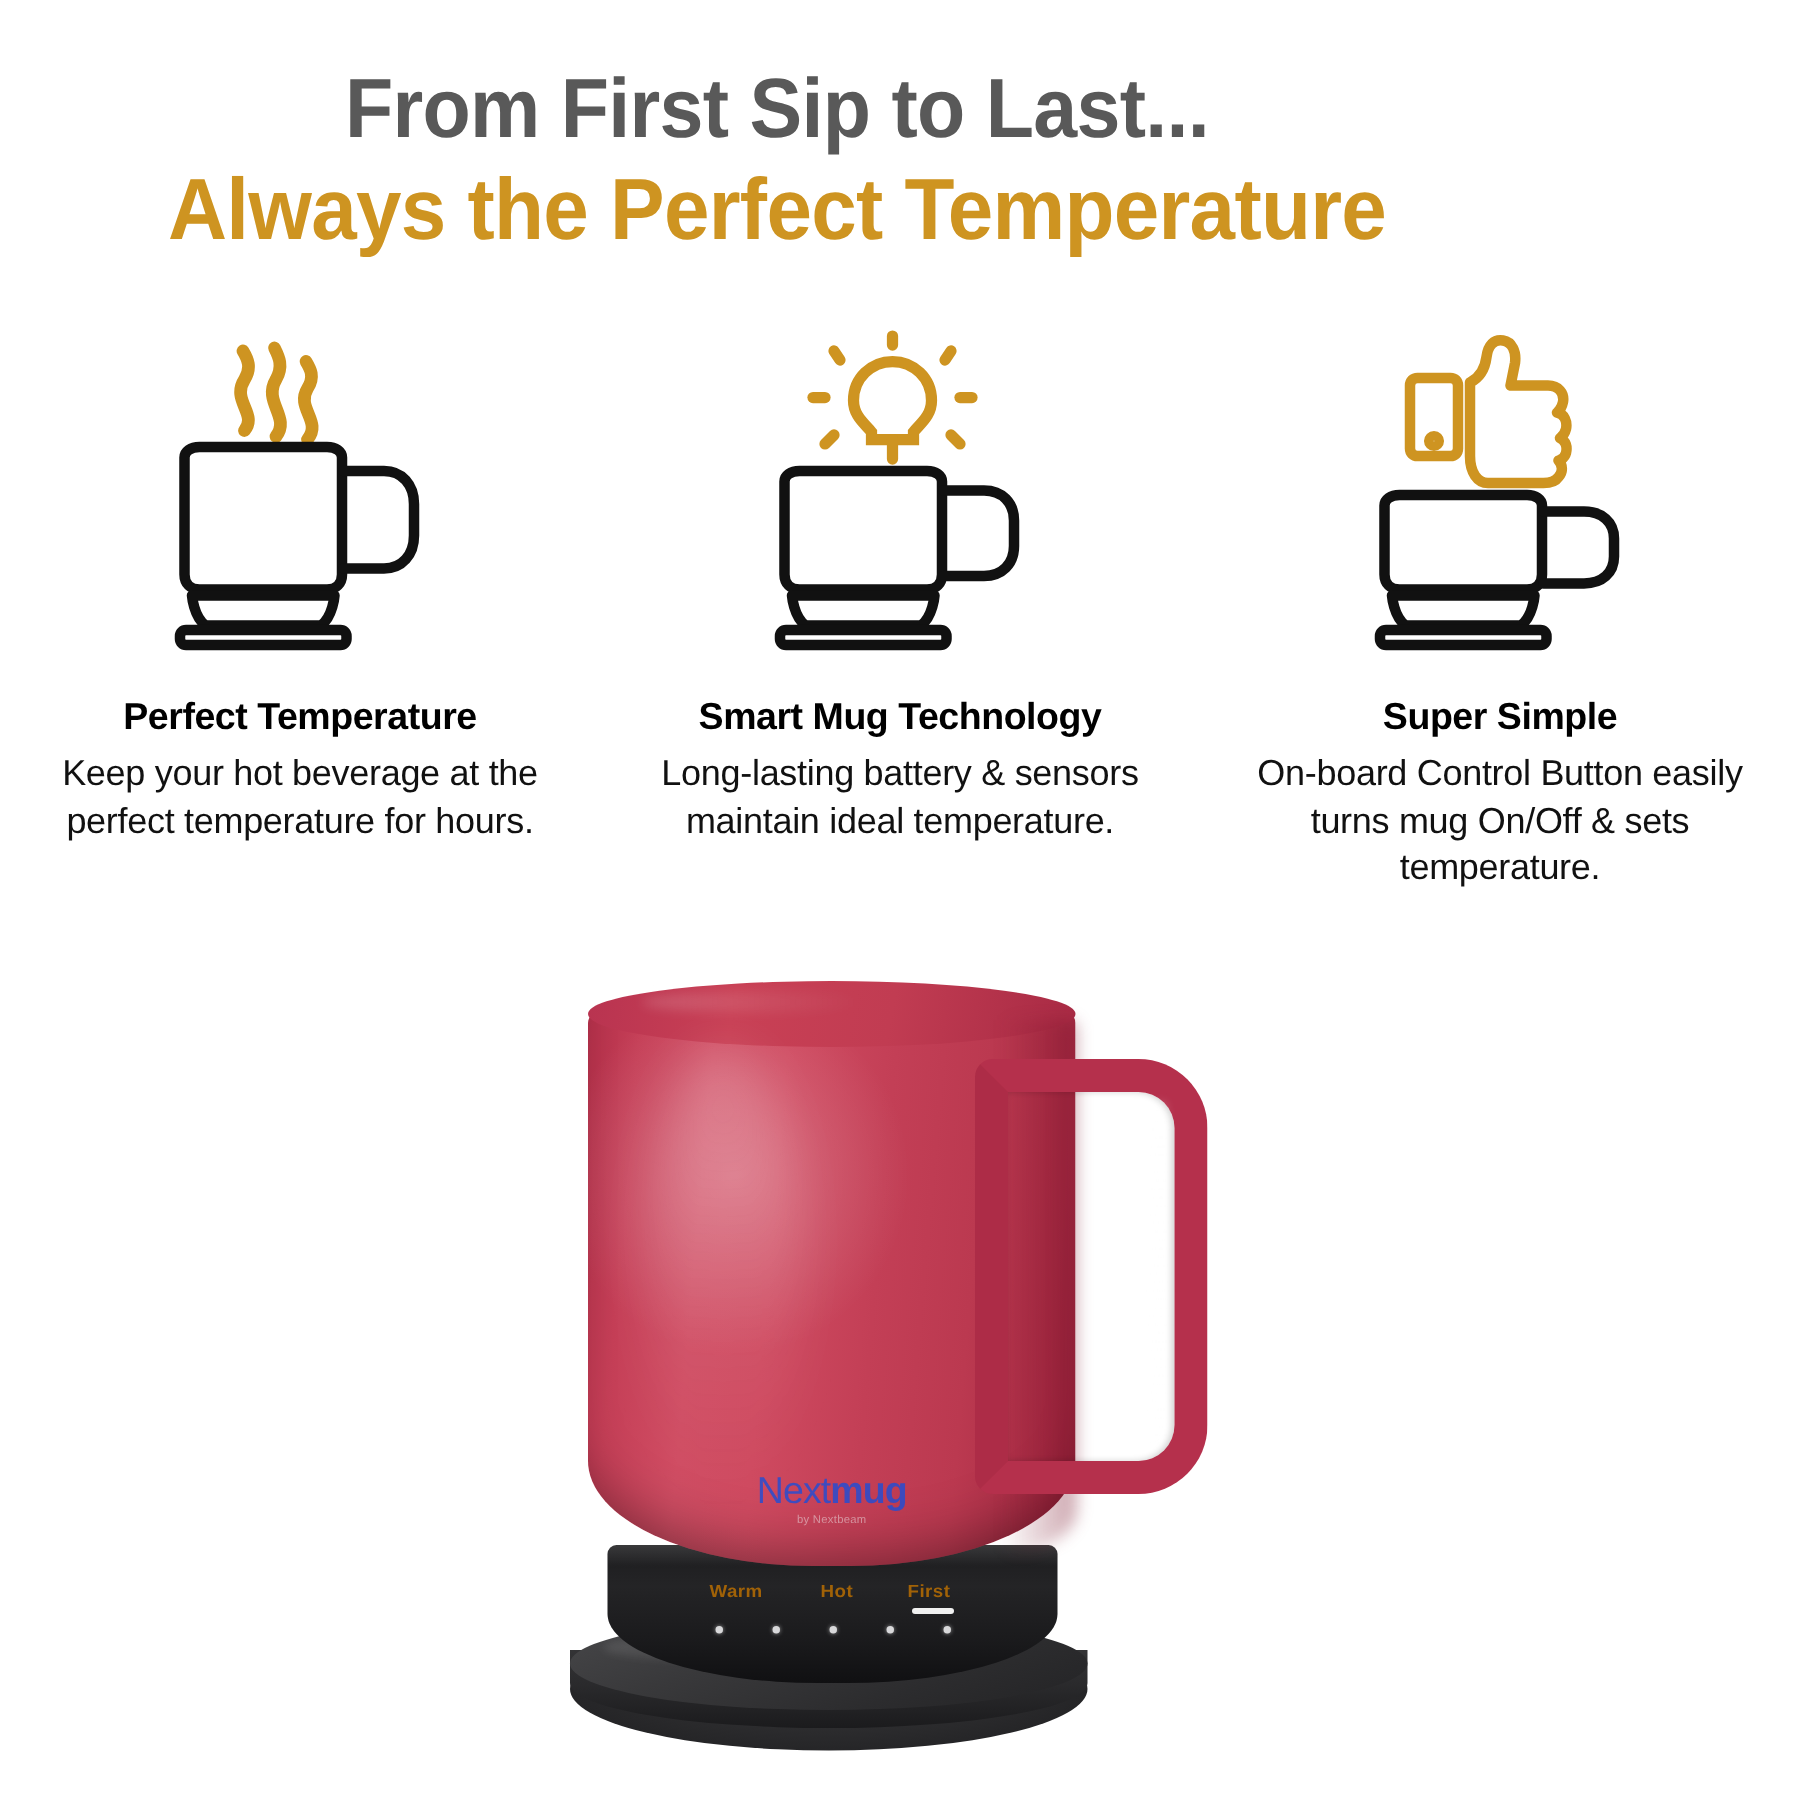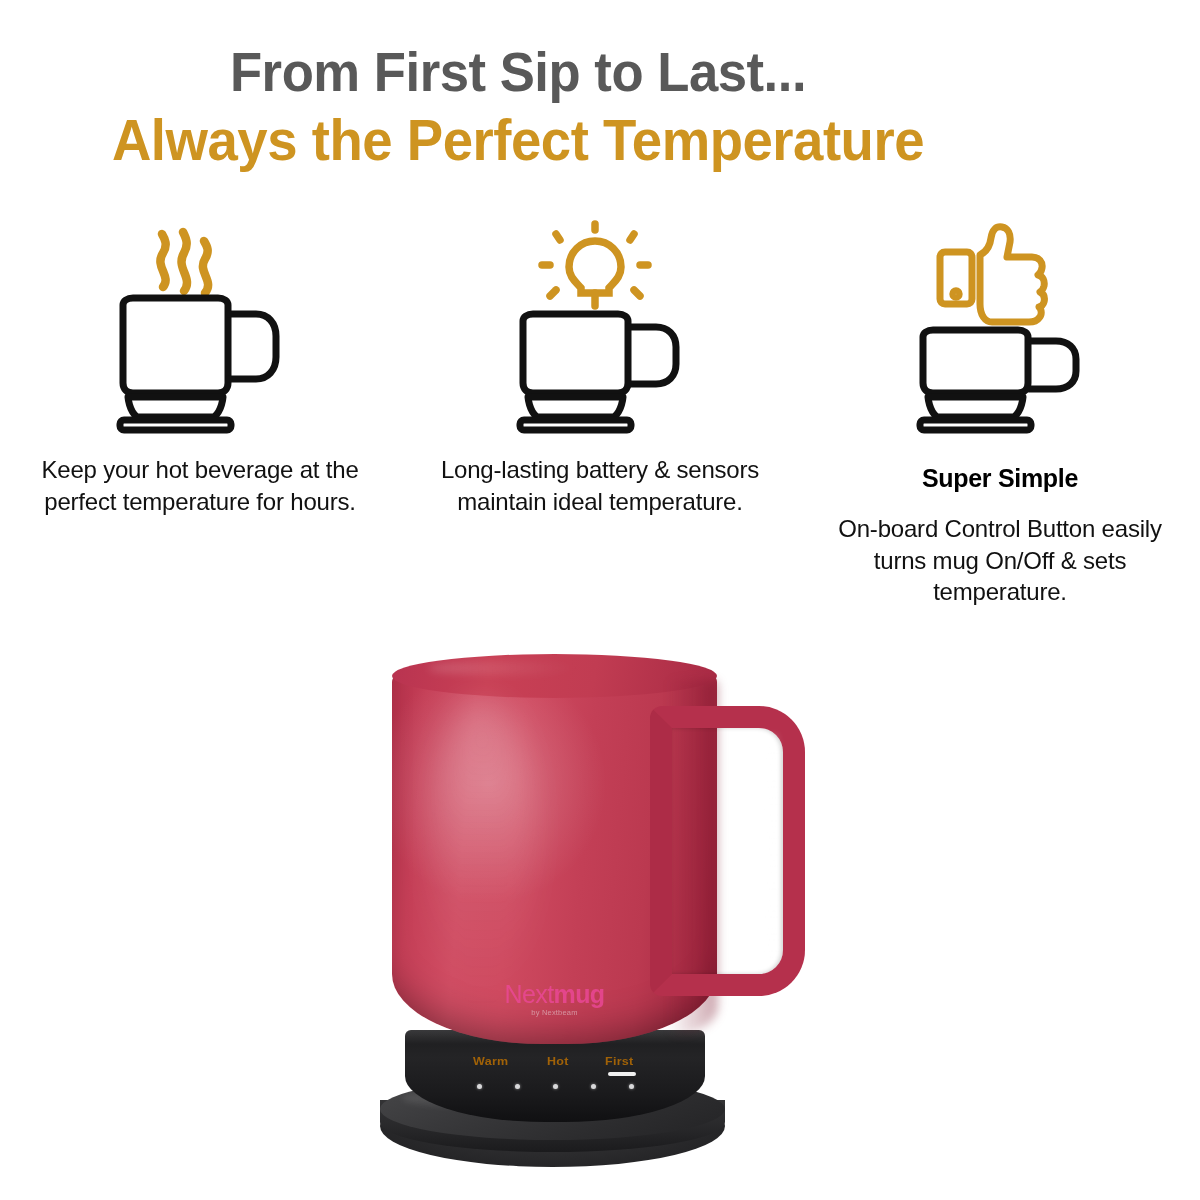--- a/index.html
+++ b/index.html
@@ -63,21 +63,21 @@
     color:#000000;
     margin-top:30px;
     letter-spacing:-0.3px;
     white-space:nowrap;
   }
   .feature-desc {
     font-size:24px;
     color:#111111;
     line-height:1.30;
     text-align:center;
-    margin-top:20px;
+    margin-top:7px;
     max-width:330px;
     font-weight:300;
     letter-spacing:-0.2px;
   }
 
   
   #product {
     position:absolute;
     left:0;
     top:630px;
@@ -248,21 +248,21 @@
   
   .brandmark {
     position:absolute;
     left:42px; top:352px;
     width:325px;
     text-align:center;
     z-index:3;
   }
   .brand-main {
     font-size:25px;
-    color:#ec4899;
+    color:#1d4ed8;
     letter-spacing:-0.6px;
     opacity:0.80;
     line-height:1;
   }
   .brand-main b { font-weight:bold; }
   .brand-sub {
     font-size:7.5px;
     color:#e2bfc6;
     opacity:0.66;
     letter-spacing:0.2px;
@@ -291,20 +291,21 @@
           <path d="M95 74 C 105 62, 87 53, 95 40 C 100 32, 97 27, 94 22"></path>
         </g>
         <g fill="none" stroke="#111111" stroke-width="7" stroke-linejoin="round" stroke-linecap="round">
           <path d="M13 86 L 13 164 C 13 170, 17 174, 23 174 L 108 174 C 114 174, 118 170, 118 164 L 118 86 C 118 82, 114 79, 108 79 L 23 79 C 17 79, 13 82, 13 86 Z"></path>
           <path d="M119 95 L 146 95 C 158 95, 166 104, 166 117 L 166 138 C 166 151, 158 160, 146 160 L 119 160"></path>
           <path d="M18 178 L 113 178 C 113 178, 112 192, 104 198 L 27 198 C 19 192, 18 178, 18 178 Z"></path>
           <rect x="10" y="201" width="111" height="10" rx="4"></rect>
         </g>
       </svg>
     </div>
+    <div class="feature-title">Perfect Temperature</div>
     <div class="feature-desc">Keep your hot beverage at the perfect temperature for hours.</div>
   </div>
 
   <div class="feature">
     <div class="feature-icon-wrap">
       <svg class="icon-svg" width="180" height="215" viewBox="0 0 180 215" aria-hidden="true">
         <g stroke="#CE9421" stroke-width="7.5" stroke-linecap="round" fill="none">
           <path d="M59 48 C 59 33, 71 22, 85 22 C 99 22, 111 33, 111 48 C 111 58, 104 63, 99 69 L 99 74 L 71 74 L 71 69 C 66 63, 59 58, 59 48 Z"></path>
           <path d="M85 74 L 85 87"></path>
           <path d="M85 5 L 85 11"></path>
@@ -316,20 +317,21 @@
           <path d="M130 77 L 124 71"></path>
         </g>
         <g fill="none" stroke="#111111" stroke-width="7" stroke-linejoin="round" stroke-linecap="round">
           <path d="M13 102 L 13 164 C 13 170, 17 174, 23 174 L 108 174 C 114 174, 118 170, 118 164 L 118 102 C 118 98, 114 95, 108 95 L 23 95 C 17 95, 13 98, 13 102 Z"></path>
           <path d="M119 108 L 146 108 C 158 108, 166 116, 166 128 L 166 145 C 166 157, 158 165, 146 165 L 119 165"></path>
           <path d="M18 178 L 113 178 C 113 178, 112 192, 104 198 L 27 198 C 19 192, 18 178, 18 178 Z"></path>
           <rect x="10" y="201" width="111" height="10" rx="4"></rect>
         </g>
       </svg>
     </div>
+    <div class="feature-title">Smart Mug Technology</div>
     <div class="feature-desc">Long-lasting battery &amp; sensors maintain ideal temperature.</div>
   </div>
 
   <div class="feature">
     <div class="feature-icon-wrap">
       <svg class="icon-svg" width="180" height="215" viewBox="0 0 180 215" aria-hidden="true">
         <g fill="none" stroke="#CE9421" stroke-width="7" stroke-linejoin="round" stroke-linecap="round">
           <path d="M62 38 L 62 80 C 62 83, 60 85, 57 85 L 35 85 C 32 85, 30 83, 30 80 L 30 38 C 30 35, 32 33, 35 33 L 57 33 C 60 33, 62 35, 62 38 Z"></path>
           <circle cx="46" cy="75" r="3.2"></circle>
           <path d="M70 85 L 70 36 C 76 33, 80 27, 81 19 C 82 11, 86 7, 92 8 C 98 9, 101 15, 100 23 L 97 38 L 122 38 C 129 38, 133 43, 132 49 C 131 54, 128 56, 128 56 C 133 57, 135 62, 134 67 C 133 71, 130 73, 130 73 C 134 75, 135 79, 134 83 C 133 87, 129 88, 129 88 C 132 91, 132 96, 129 99 C 127 102, 123 103, 119 103 L 82 103 C 75 103, 70 96, 70 85 Z"></path>

